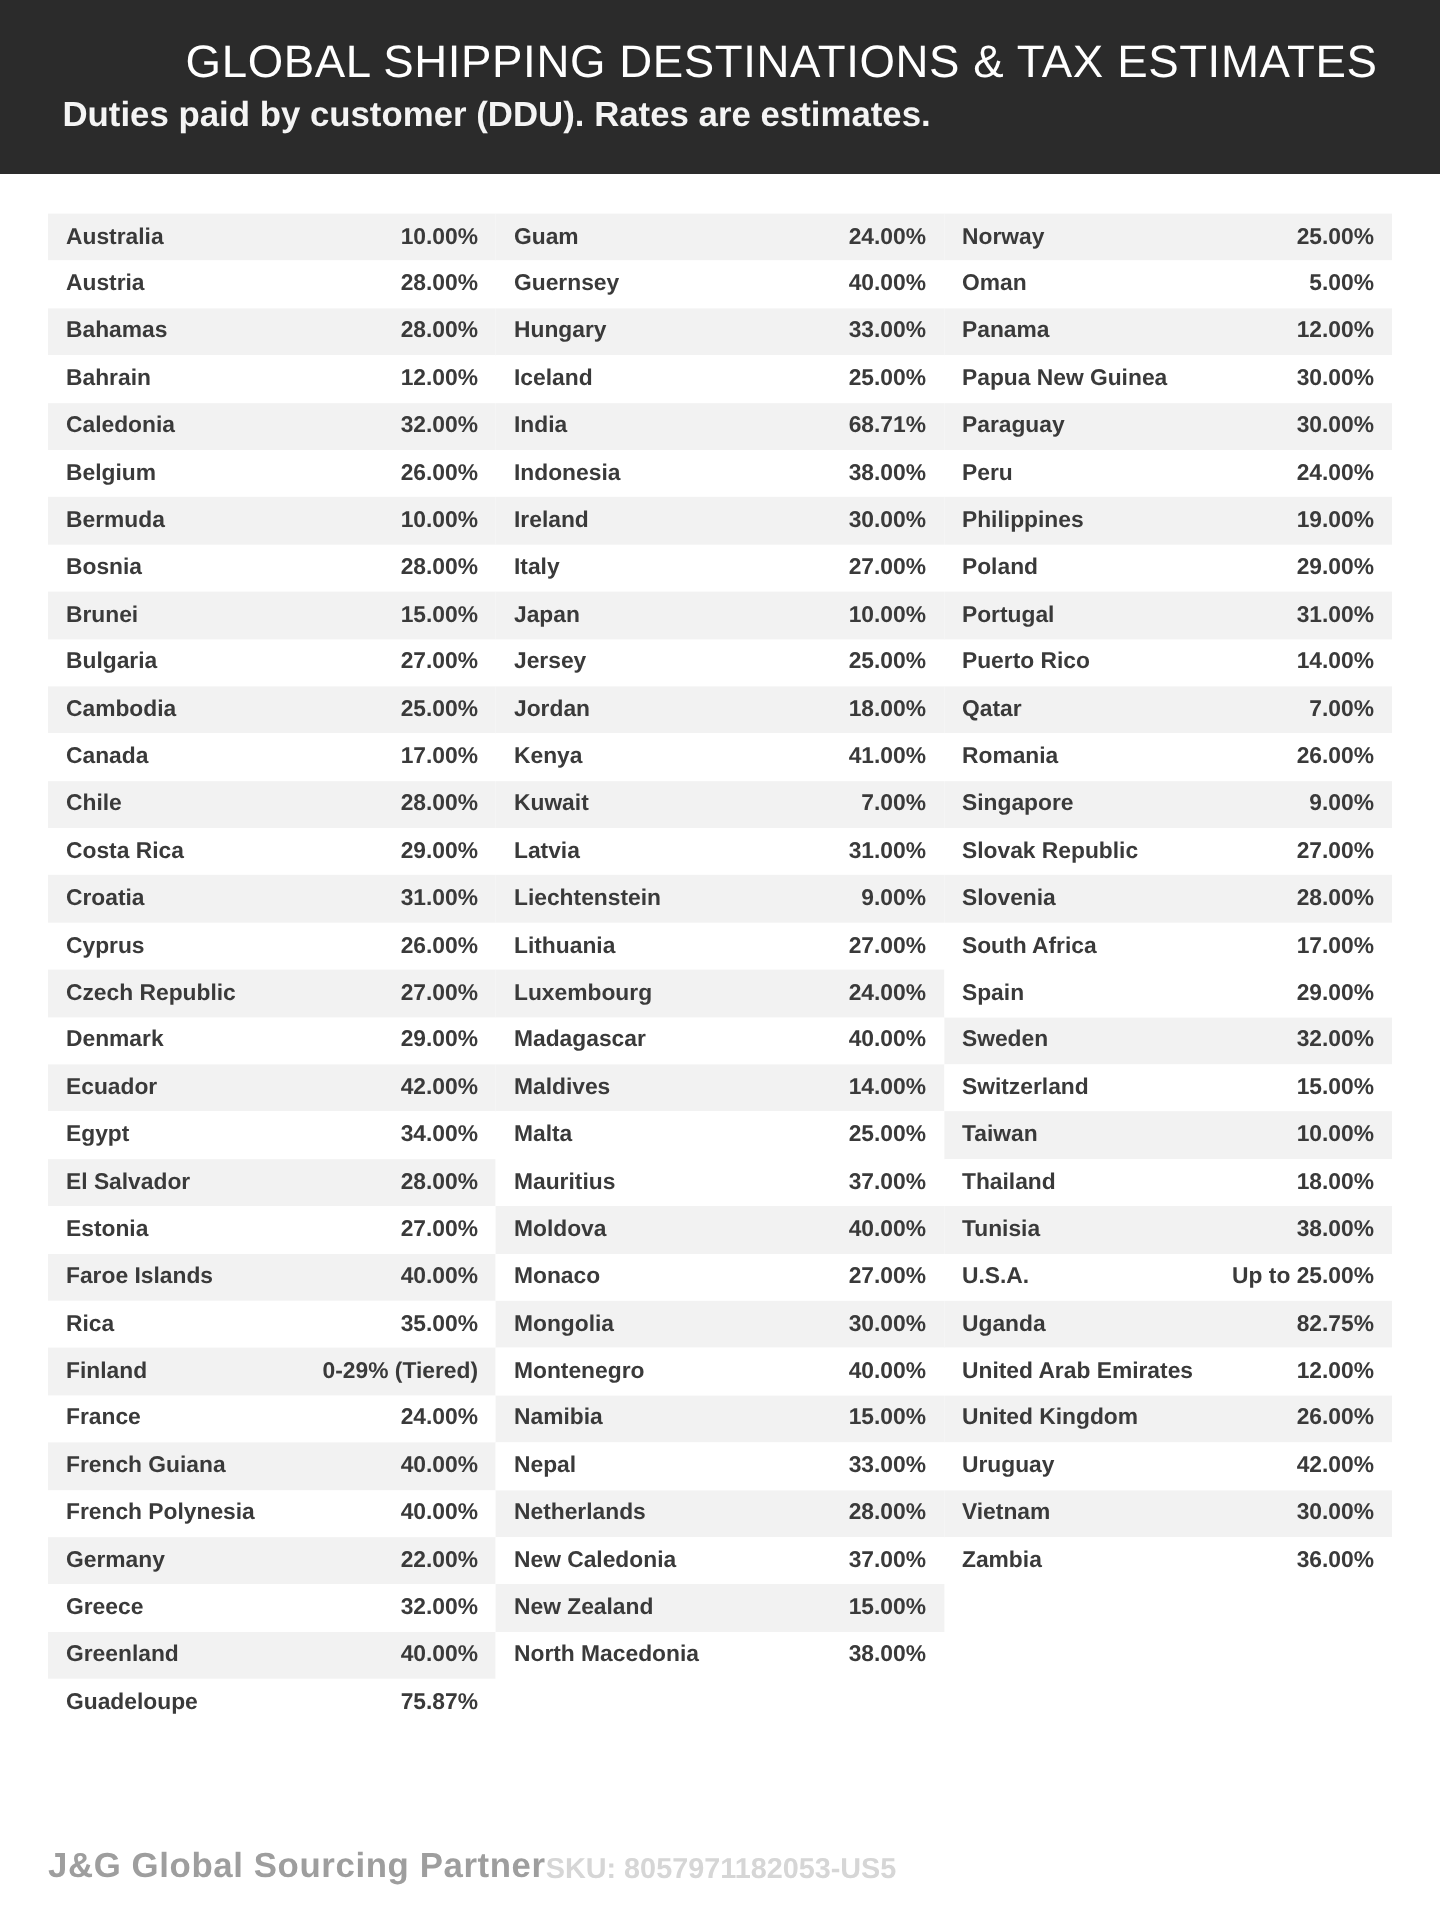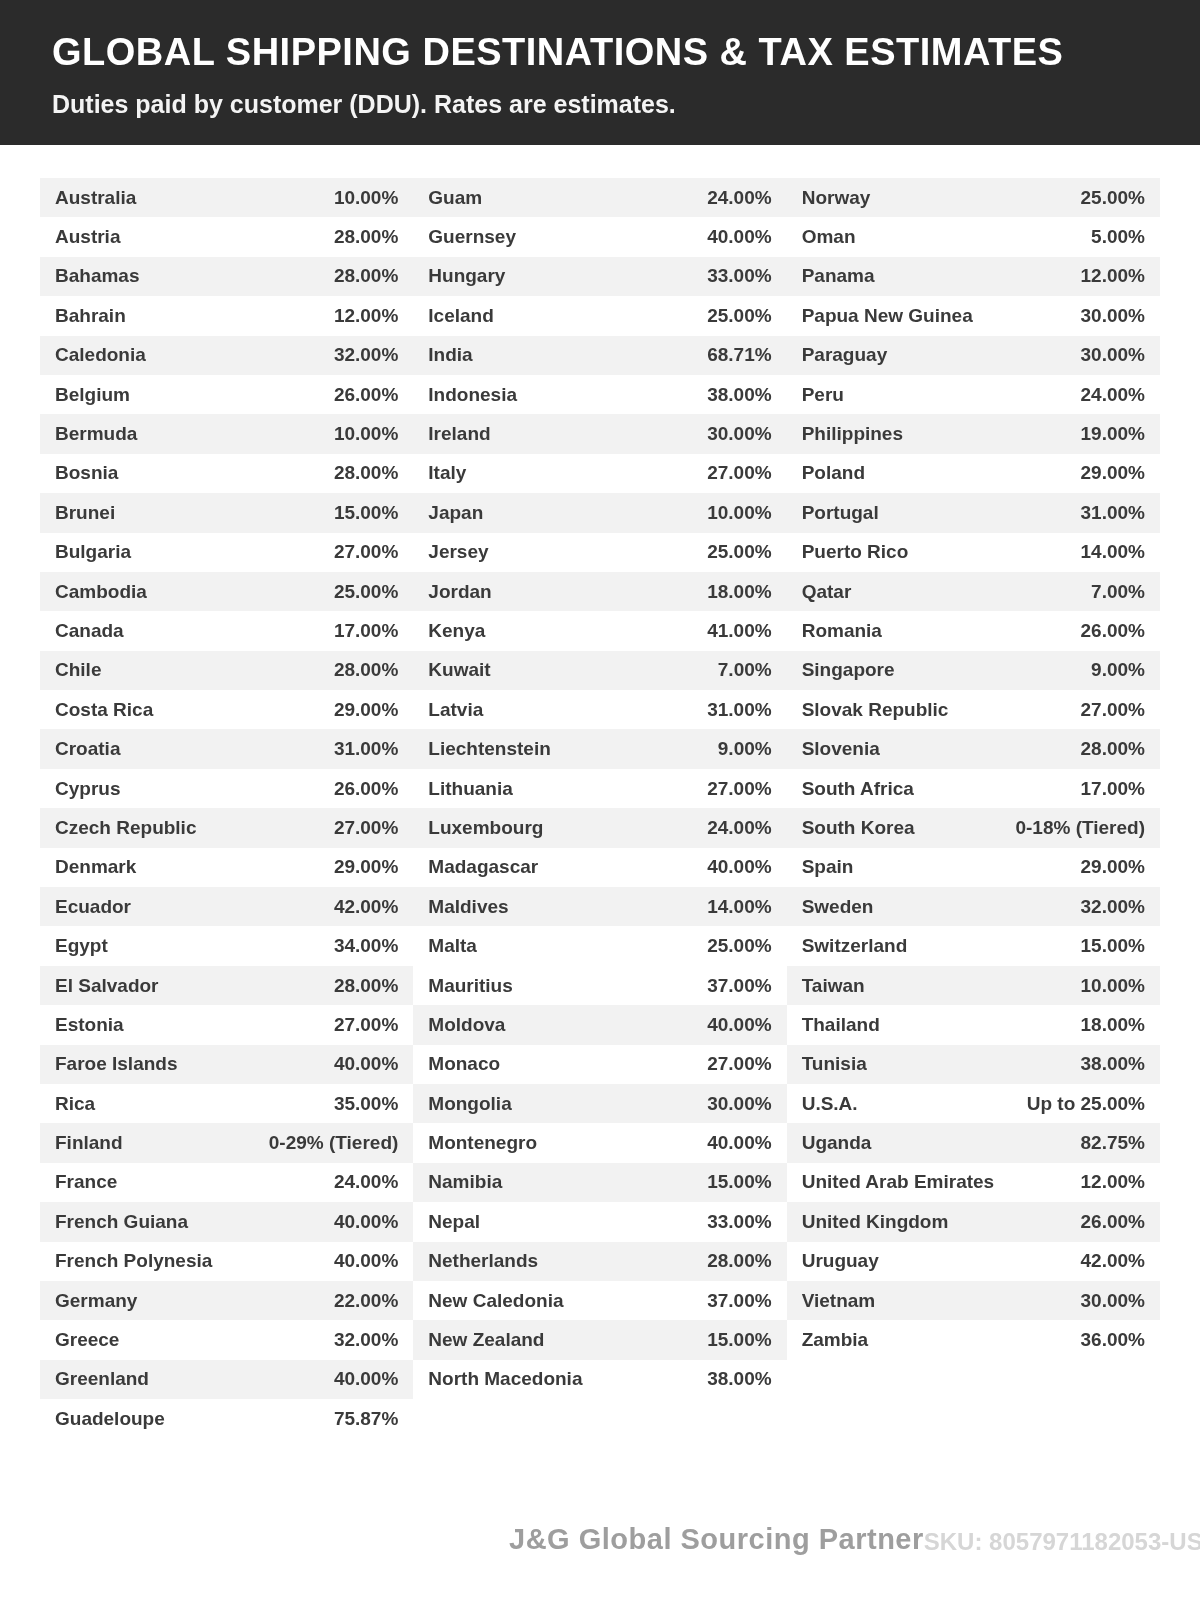--- a/index.html
+++ b/index.html
@@ -25,30 +25,31 @@
   .header{
     position:absolute;
     top:0;left:0;right:0;
     height:145px;
     background:var(--header-bg);
     padding:32px 52px 0 52px;
   }
   .header h1{
     color:var(--header-text);
     font-size:38px;
-    font-weight:700;
+    font-weight:400;
     letter-spacing:0.5px;
     line-height:1.1;
     white-space:nowrap;
+    text-align:right;
   }
   .header p{
     color:var(--header-text);
-    font-size:25px;
+    font-size:29px;
     font-weight:700;
-    margin-top:16px;
+    margin-top:6px;
     opacity:0.95;
   }
   .table-area{
     position:absolute;
     top:178px;
     left:40px;
     right:40px;
     display:flex;
   }
   .col{
@@ -67,23 +68,23 @@
     color:var(--row-text);
   }
   .row.odd{background:var(--row-stripe);}
   .row.even{background:var(--row-white);}
   .row .country{white-space:nowrap;}
   .row .rate{white-space:nowrap;margin-left:8px;}
   .footer{
     position:absolute;
     left:40px;
     right:0;
-    bottom:44px;
+    bottom:28px;
     display:flex;
-    justify-content:flex-end;
+    justify-content:flex-start;
     align-items:flex-end;
     overflow:hidden;
   }
   .brand{
     color:var(--brand-text);
     font-size:29px;
     font-weight:700;
     letter-spacing:0.5px;
   }
   .sku{
@@ -419,24 +420,20 @@
           <span class="rate">27.00%</span>
         </div>
         <div class="row odd">
           <span class="country">Slovenia</span>
           <span class="rate">28.00%</span>
         </div>
         <div class="row even">
           <span class="country">South Africa</span>
           <span class="rate">17.00%</span>
         </div>
-        <div class="row odd">
-          <span class="country">South Korea</span>
-          <span class="rate">0-18% (Tiered)</span>
-        </div>
         <div class="row even">
           <span class="country">Spain</span>
           <span class="rate">29.00%</span>
         </div>
         <div class="row odd">
           <span class="country">Sweden</span>
           <span class="rate">32.00%</span>
         </div>
         <div class="row even">
           <span class="country">Switzerland</span>

